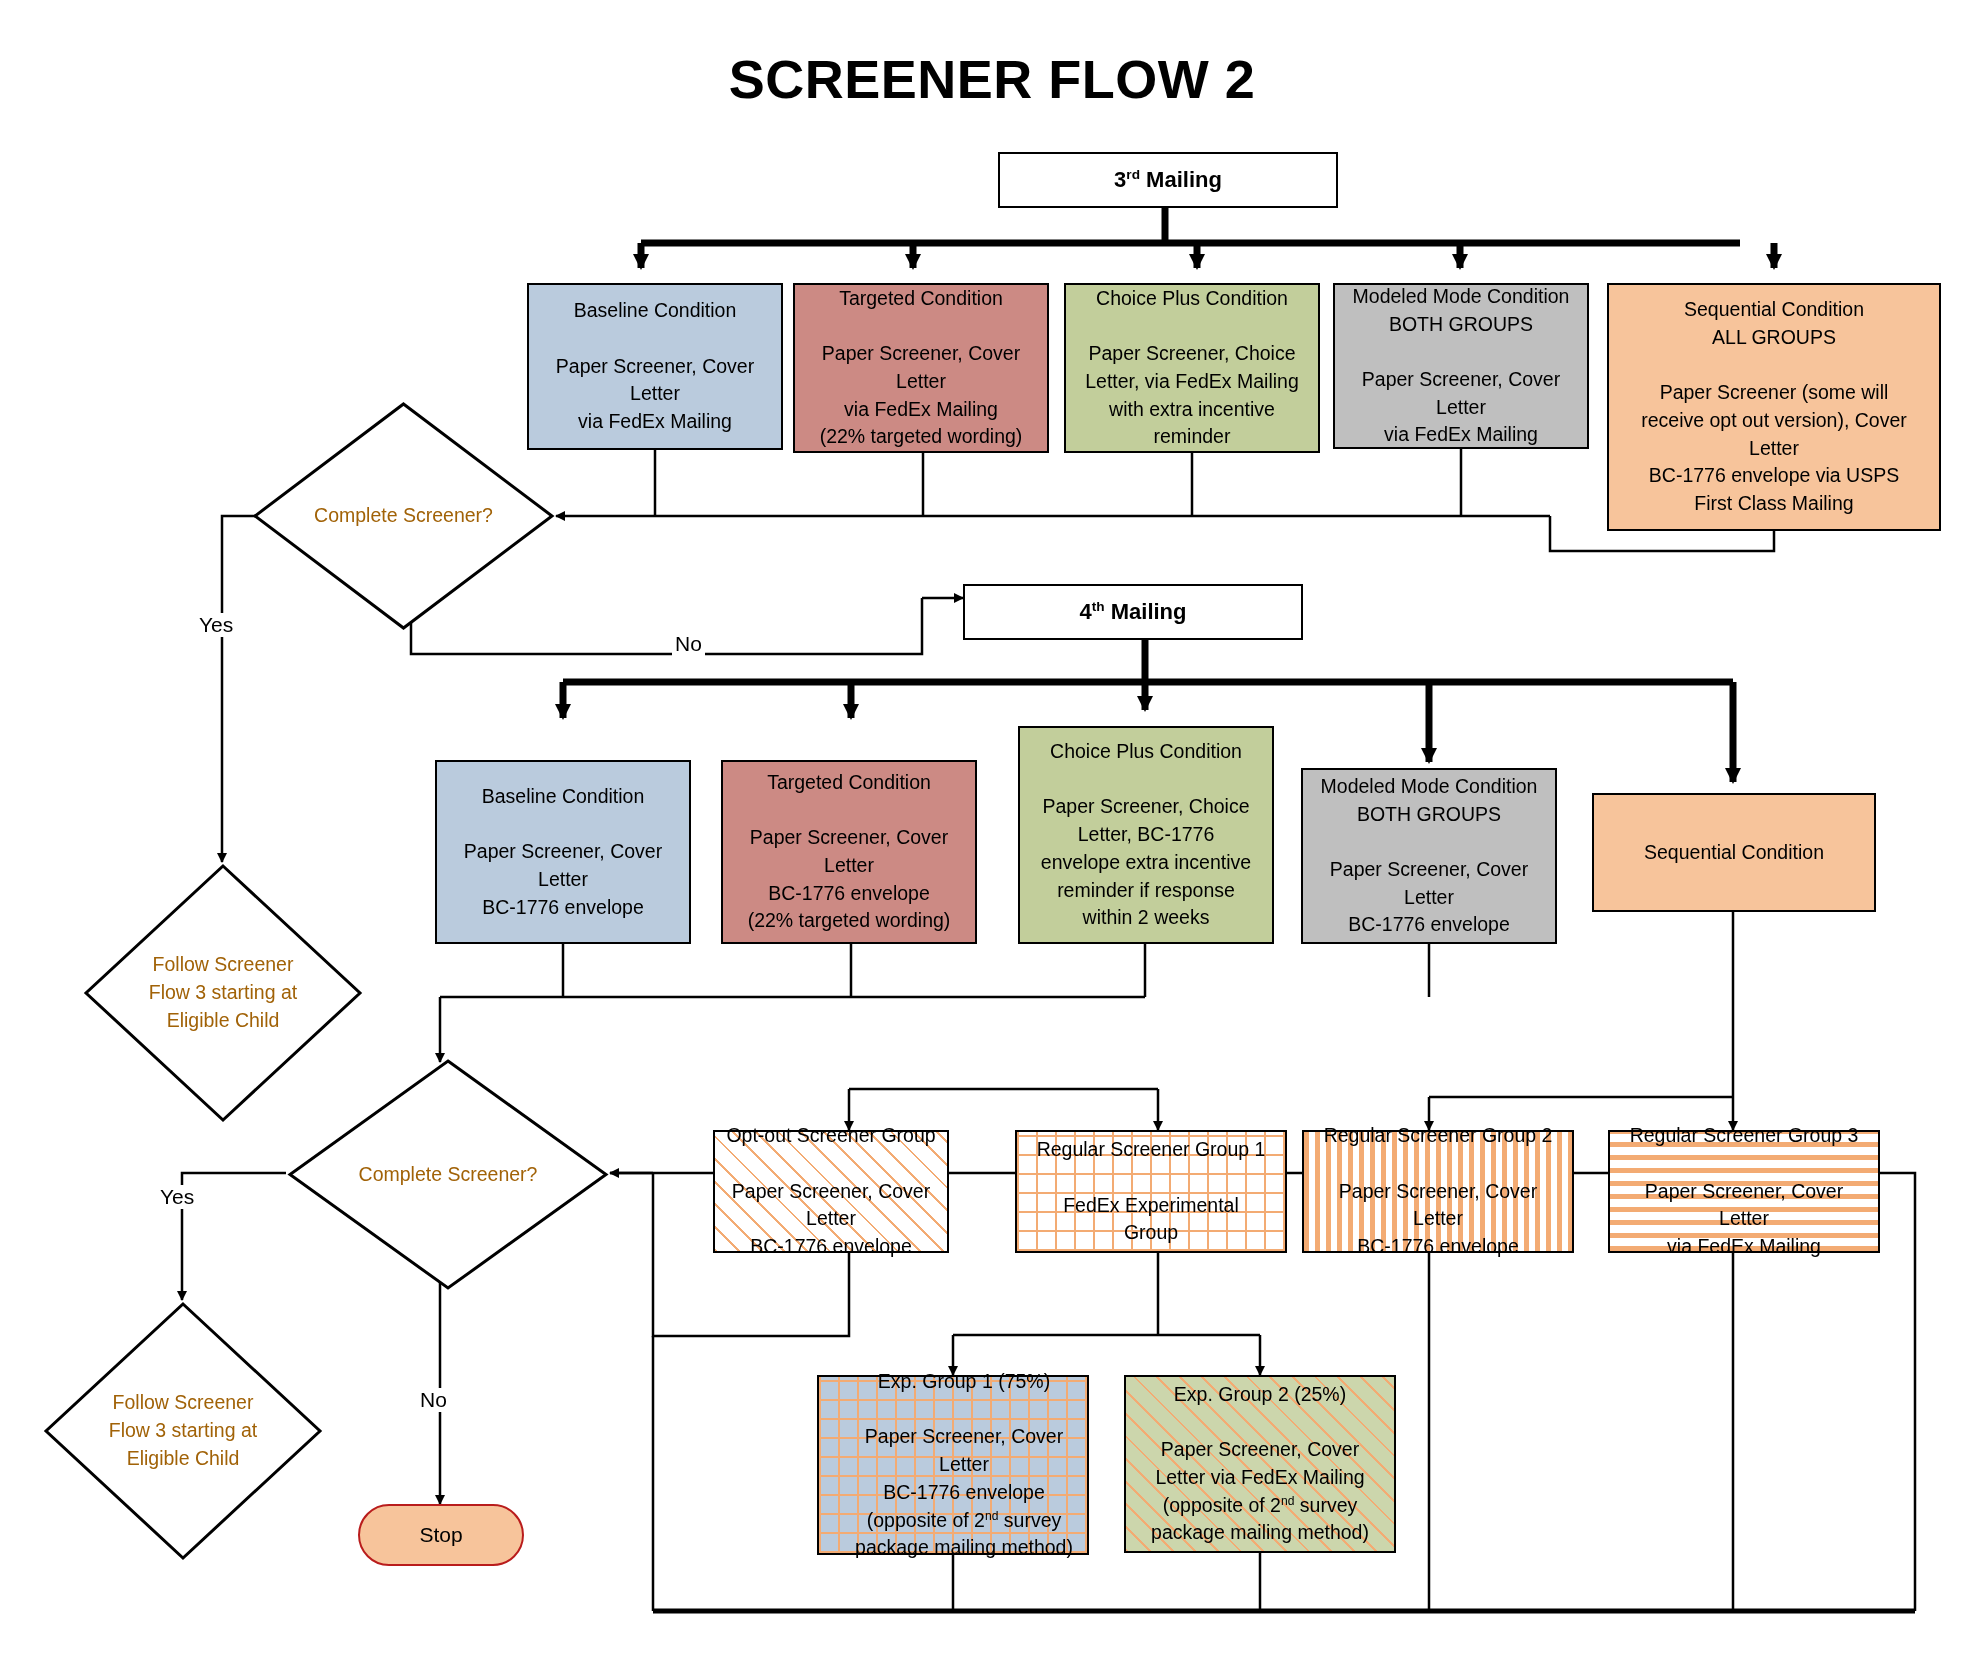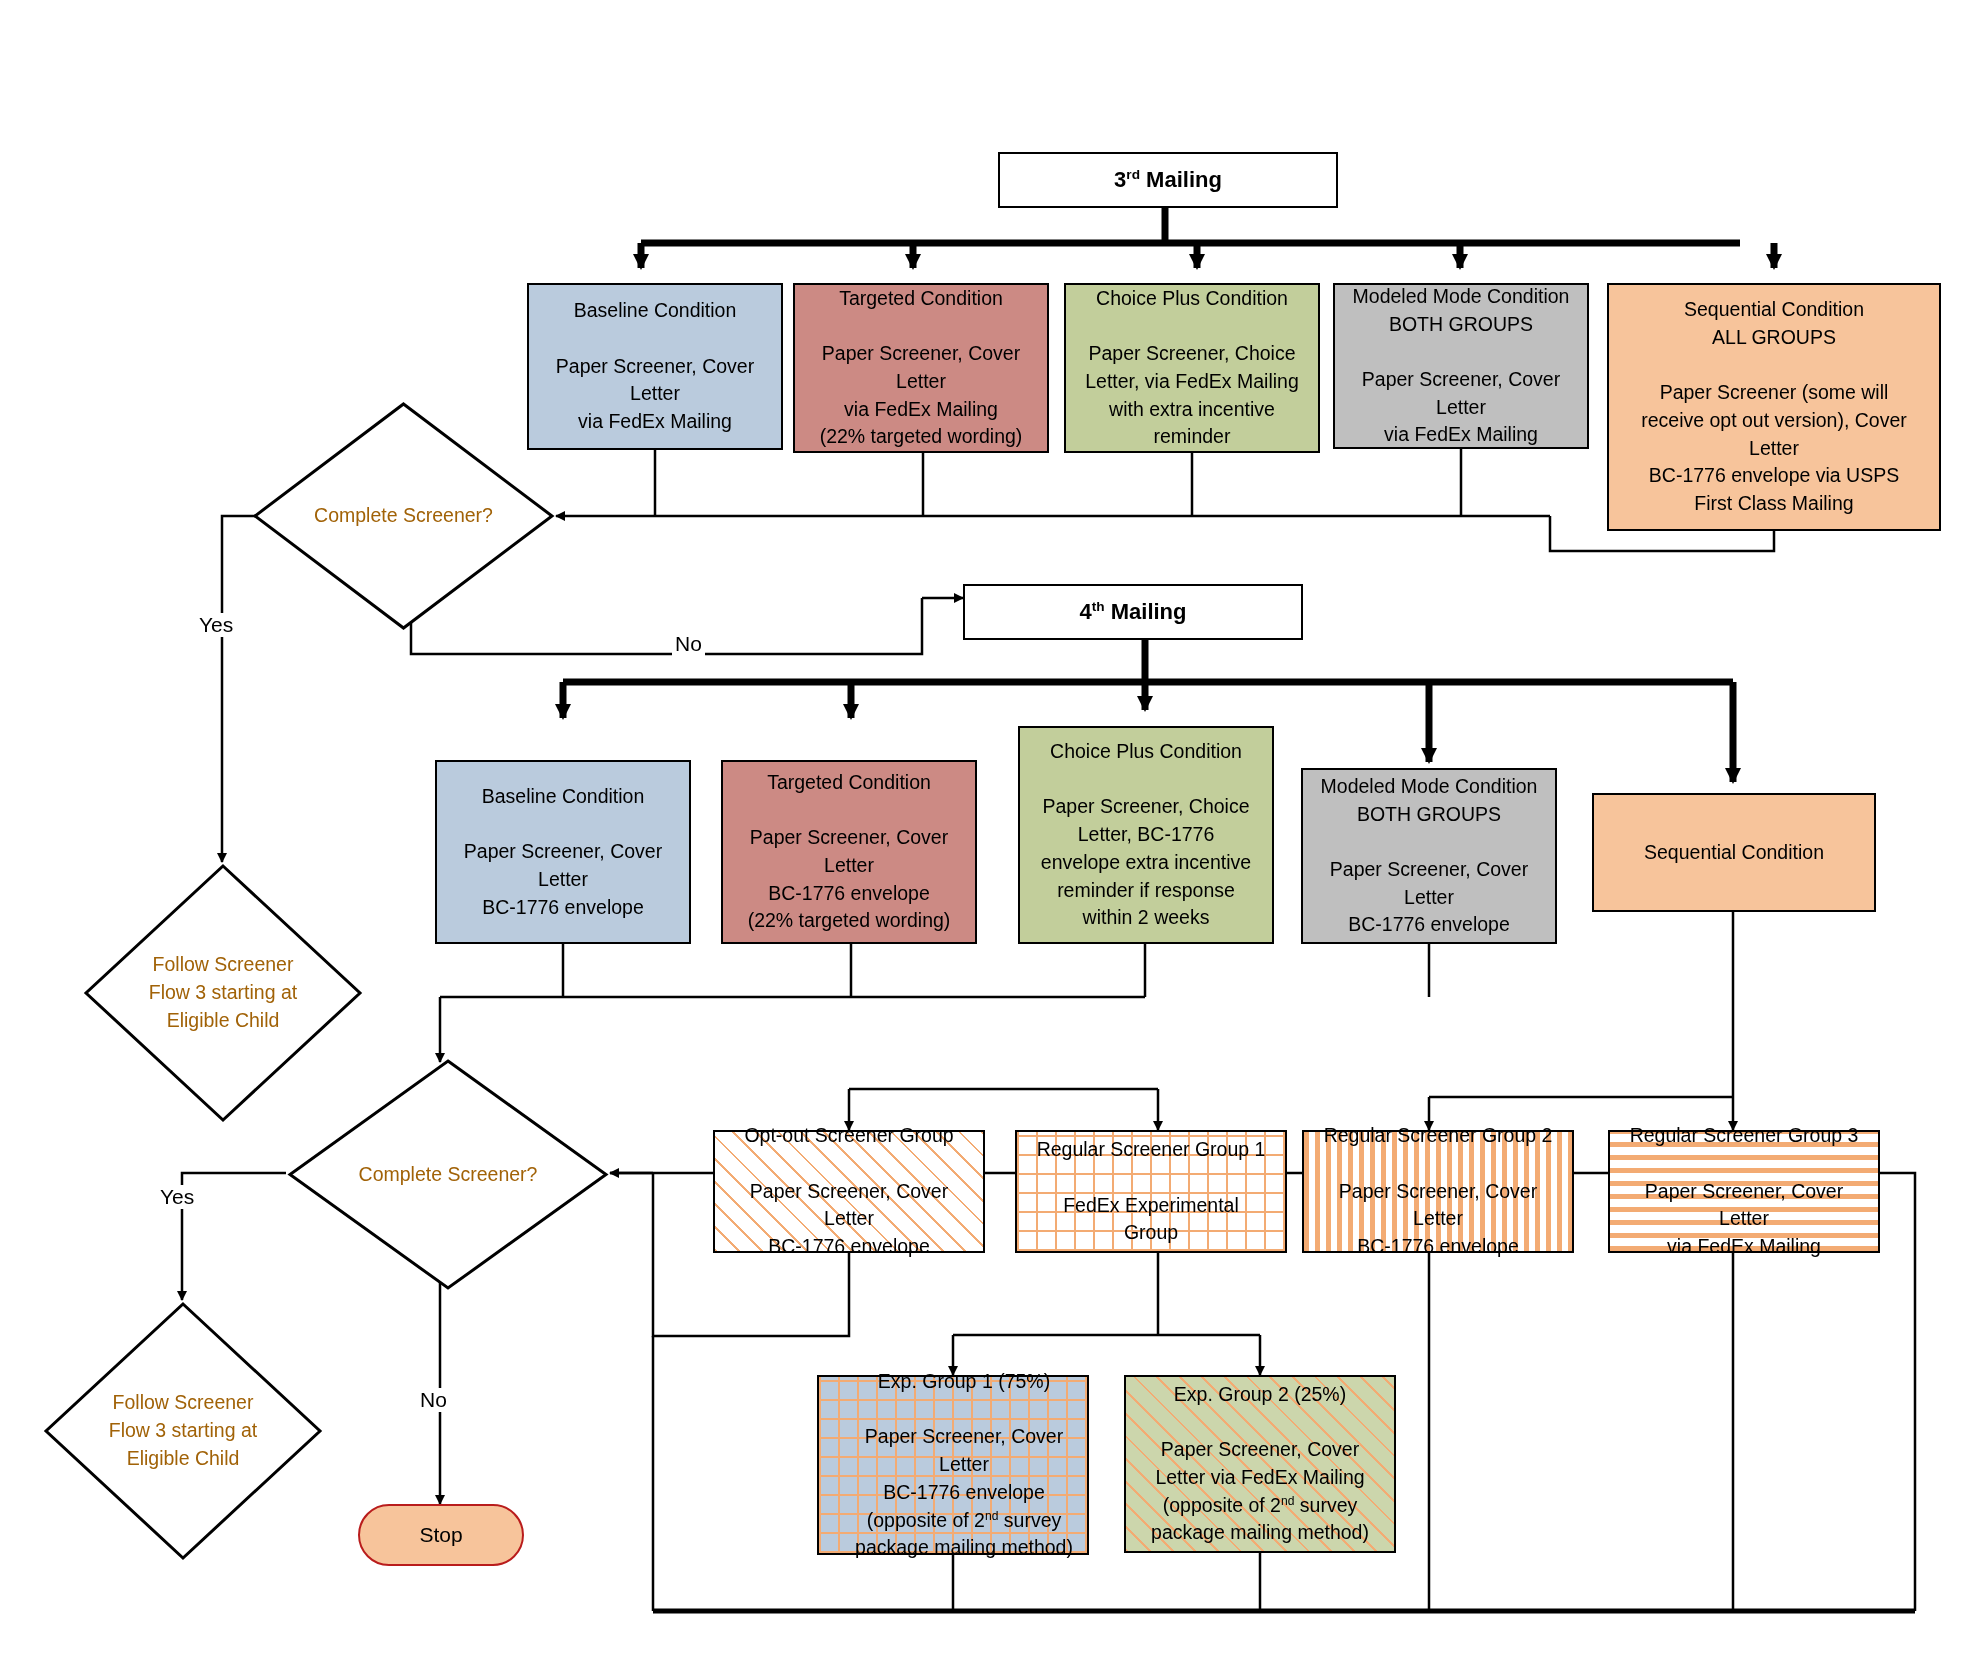--- a/index.html
+++ b/index.html
@@ -179,20 +179,21 @@
       <path d="M1733,1253 L1733,1611" stroke-width="2.5"></path>
       <path d="M653,1611 L1915,1611" stroke-width="5"></path>
       <path d="M1915,1611 L1915,1173 L610,1173" stroke-width="2.5"></path>
 
       <path d="M286,1173 L182,1173 L182,1300" stroke-width="2.5" marker-end="url(#ah)"></path>
 
       <path d="M440,1234 L440,1504" stroke-width="2.5" marker-end="url(#ah)"></path>
     </g>
   </svg>
 
+  <div id="title">SCREENER FLOW 2</div>
 
   <div class="node plain" style="left:988px;top:152px;width:340px;height:56px;margin-left:10px;">
     <span class="inner">3<sup>rd</sup> Mailing</span>
   </div>
 
   <div class="node blue" style="left:527px;top:283px;width:256px;height:167px;">
     <span class="inner">Baseline Condition<br><br>Paper Screener, Cover<br>Letter<br>via FedEx Mailing</span>
   </div>
 
   <div class="node red" style="left:793px;top:283px;width:256px;height:170px;">
@@ -266,21 +267,21 @@
     <svg width="282" height="262" viewBox="0 0 282 262">
       <polygon points="141,4 278,131 141,258 4,131" fill="#ffffff" stroke="#000" stroke-width="3"></polygon>
     </svg>
     <div class="dlabel">Follow Screener<br>Flow 3 starting at<br>Eligible Child</div>
   </div>
 
   <div class="stop" style="left:358px;top:1504px;width:166px;height:62px;">
     <span>Stop</span>
   </div>
 
-  <div class="node pat-diag-white" style="left:713px;top:1130px;width:272px;height:123px;">
+  <div class="node pat-diag-white" style="left:713px;top:1130px;width:236px;height:123px;">
     <span class="inner">Opt-out Screener Group<br><br>Paper Screener, Cover<br>Letter<br>BC-1776 envelope</span>
   </div>
 
   <div class="node pat-grid-white" style="left:1015px;top:1130px;width:272px;height:123px;">
     <span class="inner">Regular Screener Group 1<br><br>FedEx Experimental<br>Group</span>
   </div>
 
   <div class="node pat-vert-white" style="left:1302px;top:1130px;width:272px;height:123px;">
     <span class="inner">Regular Screener Group 2<br><br>Paper Screener, Cover<br>Letter<br>BC-1776 envelope</span>
   </div>

